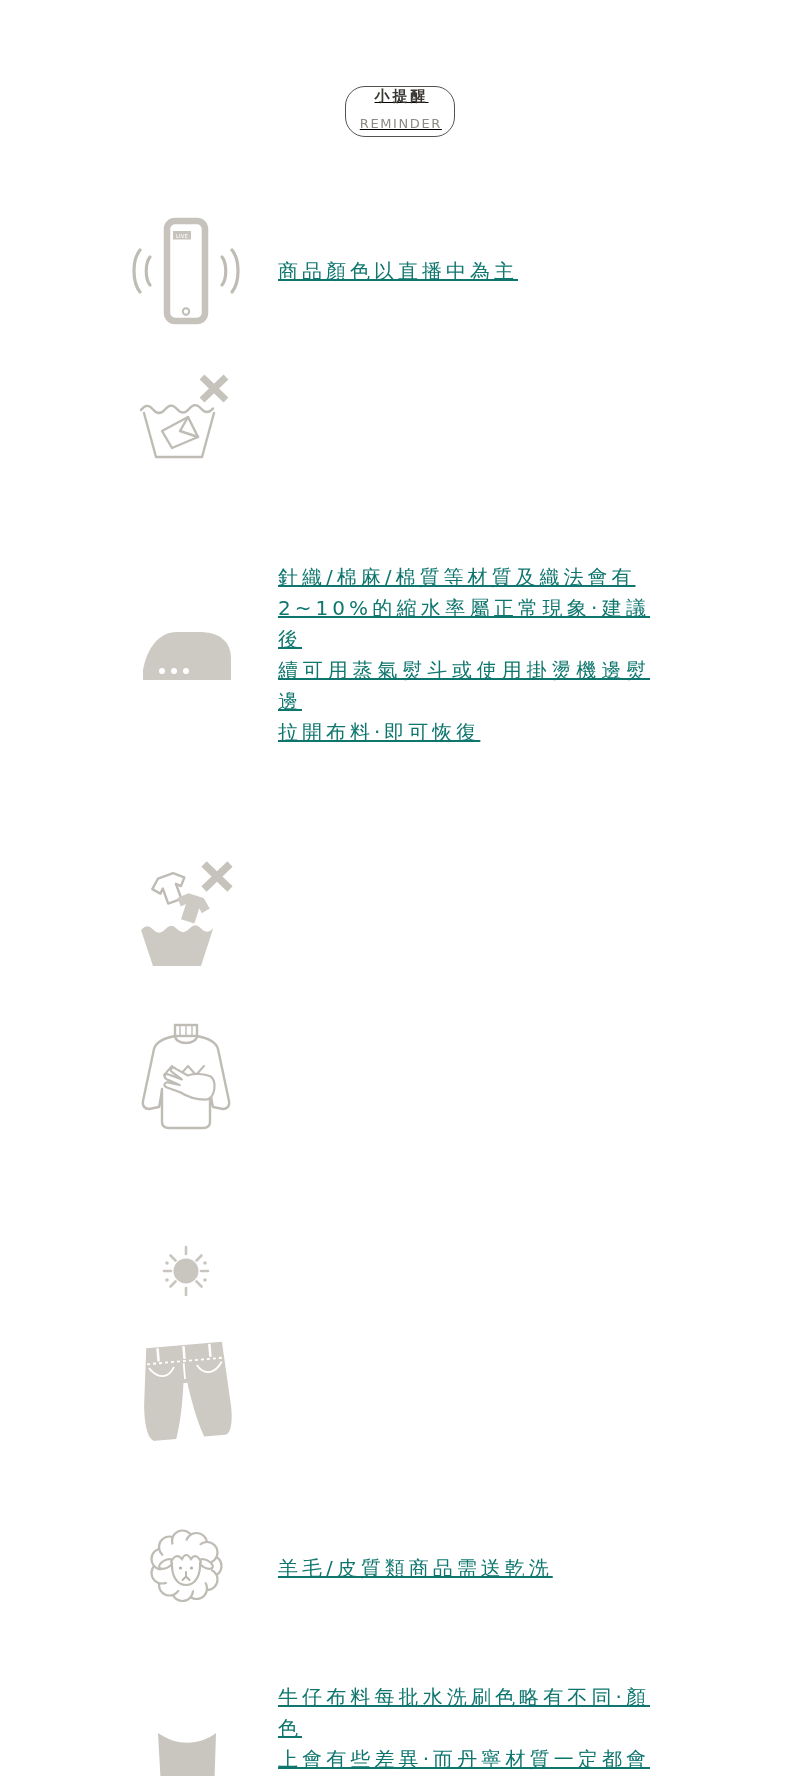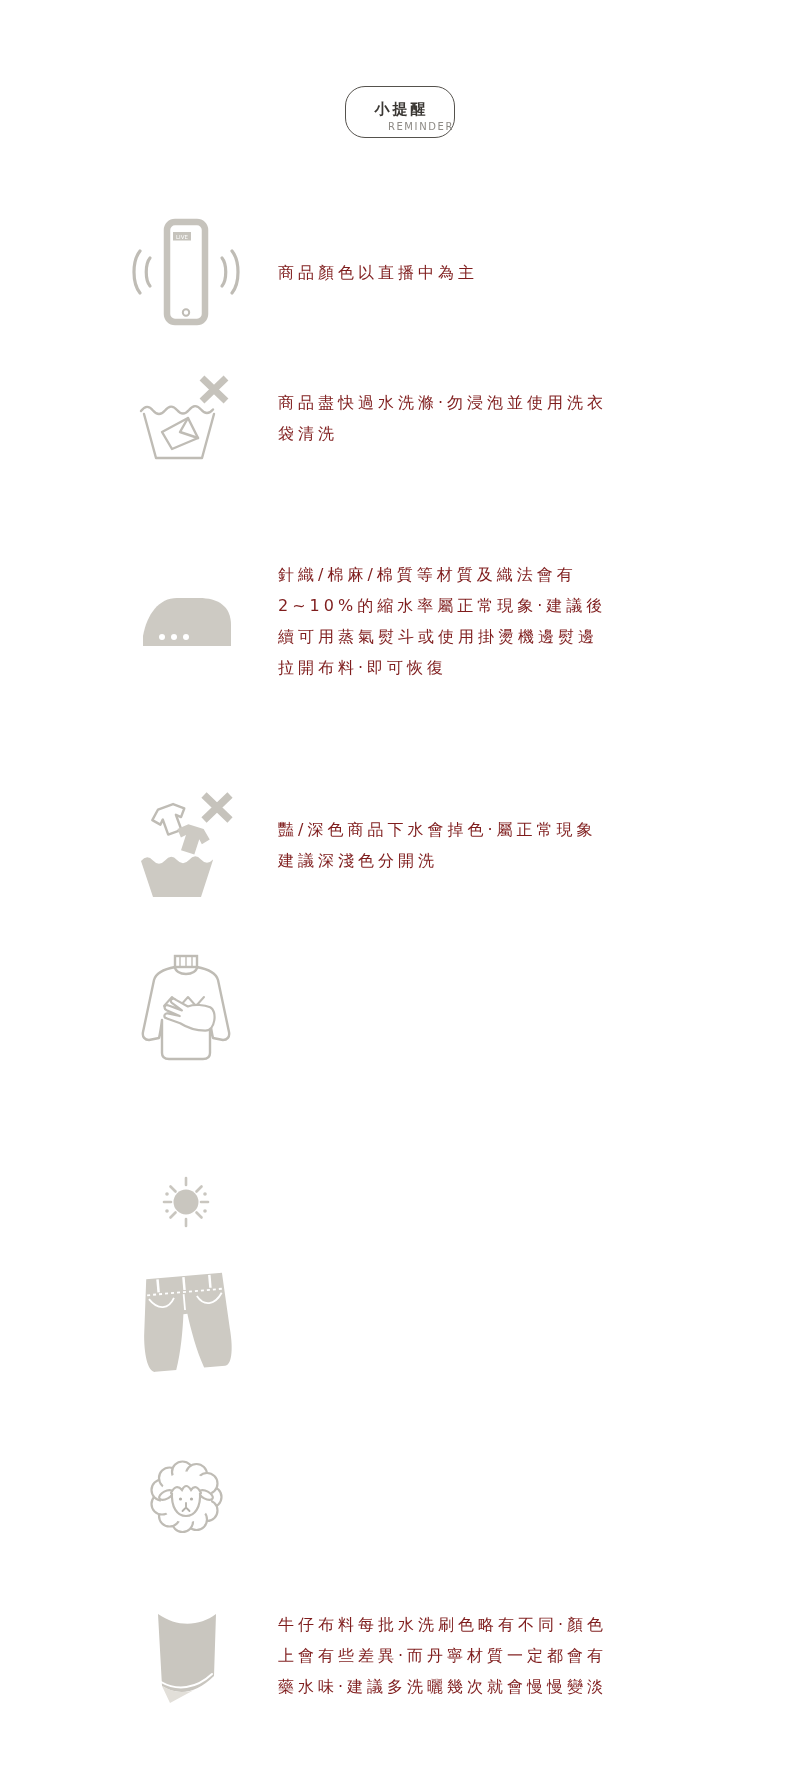--- a/index.html
+++ b/index.html
@@ -4,30 +4,30 @@
 <style>
   html,body{margin:0;padding:0;background:#ffffff;}
   .page{
     width:800px;min-height:1776px;background:#ffffff;box-sizing:border-box;
     font-family:"DejaVu Sans","Liberation Sans",sans-serif;
     padding-bottom:80px;overflow:hidden;
   }
   
   .pill{
     width:108px;margin:86px auto 0;border:1.5px solid #55524d;border-radius:20px;
-    padding:13px 0 5px;text-align:center;
+    padding:0 0 5px;text-align:center;text-decoration:underline;
   }
   .pill-title{font-size:15px;font-weight:bold;letter-spacing:3px;color:#3a3733;text-indent:3px;}
-  .pill-sub{font-size:10px;letter-spacing:1.6px;color:#8d8a85;margin-top:2px;text-indent:1.6px;text-align:right;}
+  .pill-sub{font-size:13px;letter-spacing:1.6px;color:#8d8a85;margin-top:10px;text-indent:1.6px;}
   
   .row{display:flex;align-items:center;padding-left:118px;}
   .icon-box{width:136px;display:flex;justify-content:center;flex-shrink:0;}
   .txt{
-    margin-left:24px;width:372px;color:#7f1d1d;font-size:16px;line-height:31px;
-    letter-spacing:4px;white-space:pre-line;text-align:justify;
+    margin-left:24px;width:372px;color:#0f766e;font-size:20px;line-height:31px;
+    letter-spacing:4px;white-space:pre-line;text-align:justify;text-decoration:underline;
   }
   .mt1{margin-top:80px}.mt2{margin-top:44px}.mt3{margin-top:78px}.mt4{margin-top:90px}
   .mt5{margin-top:47px}.mt6{margin-top:90px}.mt7{margin-top:38px}.mt8{margin-top:76px}
   .mt9{margin-top:45px}
   svg{display:block}
   .st{stroke:#bfbcb5;fill:none;stroke-linecap:round;stroke-linejoin:round;}
   .fl{fill:#cdcac3;}
   .wh{fill:#ffffff;}
 </style>
 </head>
@@ -59,22 +59,20 @@
   <div class="row mt2">
     <div class="icon-box">
       <svg width="100" height="95" viewBox="0 0 100 95">
         <path d="M66,8 L90,31 M90,8 L66,31" stroke="#c6c3bc" stroke-width="7" fill="none"></path>
         <path class="st" stroke-width="2.4" d="M5,41 q6,-8 12,-0.5 q6,7 12,0 q6,-7.5 12,-0.5 q6,7 12,0 q6,-7.5 12,-0.5 q6,7 12,0"></path>
         <path class="st" stroke-width="2.4" d="M8,44 L20,88 L66,88 L78,44"></path>
         <path d="M26,62 L52,48 L62,68 L36,79 Z" fill="#ffffff" stroke="#bfbcb5" stroke-width="2.4" stroke-linejoin="round"></path>
         <path class="st" stroke-width="2.4" d="M52,48 L44,62 L62,68"></path>
       </svg>
     </div>
-    <p class="txt">商品盡快過水洗滌·勿浸泡並使用洗衣
-袋清洗</p>
   </div>
 
   <div class="row mt3">
     <div class="icon-box">
       <svg width="100" height="64" viewBox="0 0 100 64">
         <path class="fl" d="M7,57 L95,57 L95,36 C95,17 82,9 63,9 L41,9 C23,9 11,25 7,47 Z"></path>
         <circle cx="26" cy="48" r="3" class="wh"></circle>
         <circle cx="38" cy="48" r="3" class="wh"></circle>
         <circle cx="50" cy="48" r="3" class="wh"></circle>
       </svg>
@@ -91,22 +89,20 @@
         <path d="M70,6 L96,31 M96,6 L70,31" stroke="#c6c3bc" stroke-width="7.5" fill="none"></path>
         <g transform="translate(36,30) rotate(-20)">
           <path d="M-8,-13 L8,-13 L17,-5 L11,2 L7,-2 L7,14 L-7,14 L-7,-2 L-11,2 L-17,-5 Z" fill="#ffffff" stroke="#bfbcb5" stroke-width="2.4" stroke-linejoin="round"></path>
         </g>
         <g transform="translate(58,50) rotate(18)">
           <path d="M-8,-13 L8,-13 L17,-5 L11,2 L7,-2 L7,14 L-7,14 L-7,-2 L-11,2 L-17,-5 Z" fill="#cdcac3"></path>
         </g>
         <path class="fl" d="M7,72 q6,-7 12,-0.5 q6,6.5 12,0 q6,-7 12,-0.5 q6,6.5 12,0 q6,-7 12,-0.5 q6,6.5 12,0 L79,71 L67,108 L19,108 Z"></path>
       </svg>
     </div>
-    <p class="txt">豔/深色商品下水會掉色·屬正常現象
-建議深淺色分開洗</p>
   </div>
 
   <div class="row mt5">
     <div class="icon-box">
       <svg width="120" height="130" viewBox="0 0 120 130">
         <rect x="49" y="8" width="22" height="11" fill="#ffffff" stroke="#bfbcb5" stroke-width="2.4"></rect>
         <path d="M54,9 v9 M60,9 v9 M66,9 v9" class="st" stroke-width="1.4"></path>
         <path d="M49,19 C38,21 30,25 28,32 L17,84 C16,89 19,92 23,92 L33,90 C34,86 35,80 36,72 L36,105 C36,109 39,111 43,111 L77,111 C81,111 84,109 84,105 L84,72 C85,80 86,86 87,90 L97,92 C101,92 104,89 103,84 L92,32 C90,25 82,21 71,19 C71,23 66,26 60,26 C54,26 49,23 49,19 Z" fill="#ffffff" stroke="#bfbcb5" stroke-width="2.4" stroke-linejoin="round"></path>
         <path class="st" stroke-width="2" d="M38,58 L46,49 L54,58 L62,49 L70,58 L78,49"></path>
         <path class="st" stroke-width="1.4" d="M42,64 l5,-5 M52,64 l5,-5 M62,64 l5,-5 M72,64 l5,-5"></path>
@@ -177,20 +173,21 @@
         <circle cx="48" cy="47" r="25.5" fill="#ffffff"></circle>
         <ellipse cx="28" cy="45" rx="7.5" ry="3.8" transform="rotate(-28 28 45)" fill="#ffffff" stroke="#bfbcb5" stroke-width="2.2"></ellipse>
         <ellipse cx="68" cy="45" rx="7.5" ry="3.8" transform="rotate(28 68 45)" fill="#ffffff" stroke="#bfbcb5" stroke-width="2.2"></ellipse>
         <path d="M34,42 C33,57 39,66 48,66 C57,66 63,57 62,42" fill="#ffffff" stroke="#bfbcb5" stroke-width="2.2" stroke-linecap="round"></path>
         <path d="M33,43 Q38,33 44,40 Q48,32 53,40 Q58,33 63,43" fill="#ffffff" stroke="#bfbcb5" stroke-width="2.2" stroke-linecap="round"></path>
         <circle cx="42.5" cy="49" r="1.6" fill="#b4b1aa"></circle>
         <circle cx="53.5" cy="49" r="1.6" fill="#b4b1aa"></circle>
         <path d="M48,53 L48,57.5 M48,57.5 L44.5,61 M48,57.5 L51.5,61" stroke="#b4b1aa" stroke-width="1.8" fill="none" stroke-linecap="round"></path>
       </svg>
     </div>
+    <p class="txt">羊毛/皮質類商品需送乾洗</p>
   </div>
 
   <div class="row mt9">
     <div class="icon-box">
       <svg width="84" height="96" viewBox="0 0 84 96">
         <path d="M14,6 C34,20 56,18 72,6 L70,68 C52,86 34,88 18,78 Z" fill="#c9c6bf"></path>
         <path d="M18,78 C28,84 40,86 50,82 L26,95 Z" fill="#e2dfd9"></path>
         <path d="M17,74 C33,83 52,81 68,66" stroke="#ffffff" stroke-width="2" fill="none" stroke-linecap="round"></path>
       </svg>
     </div>

